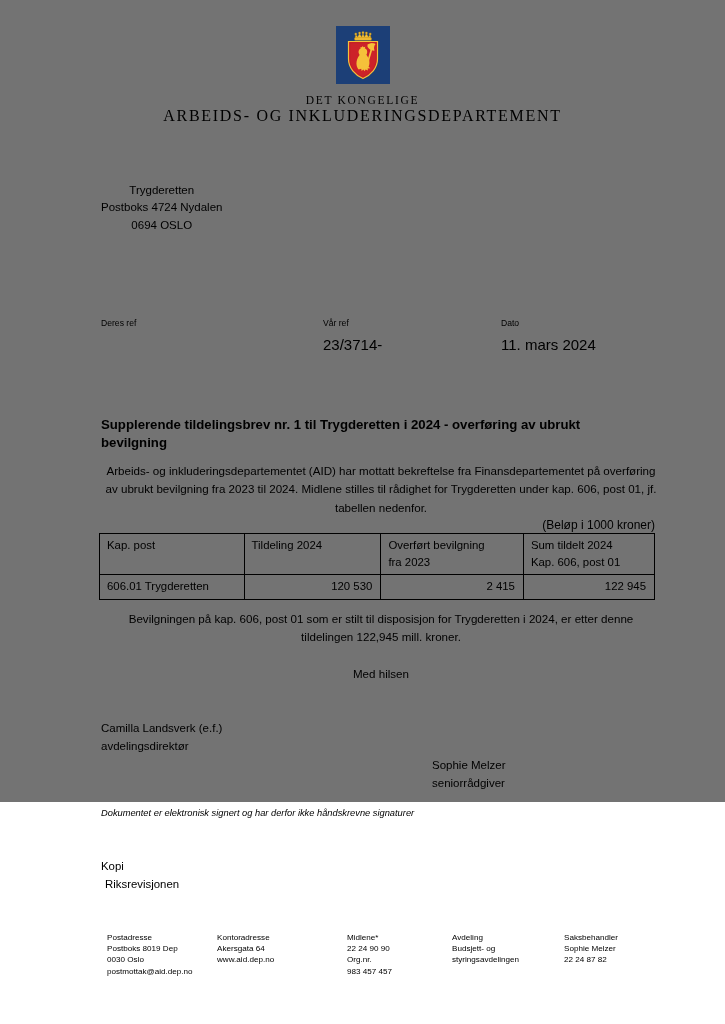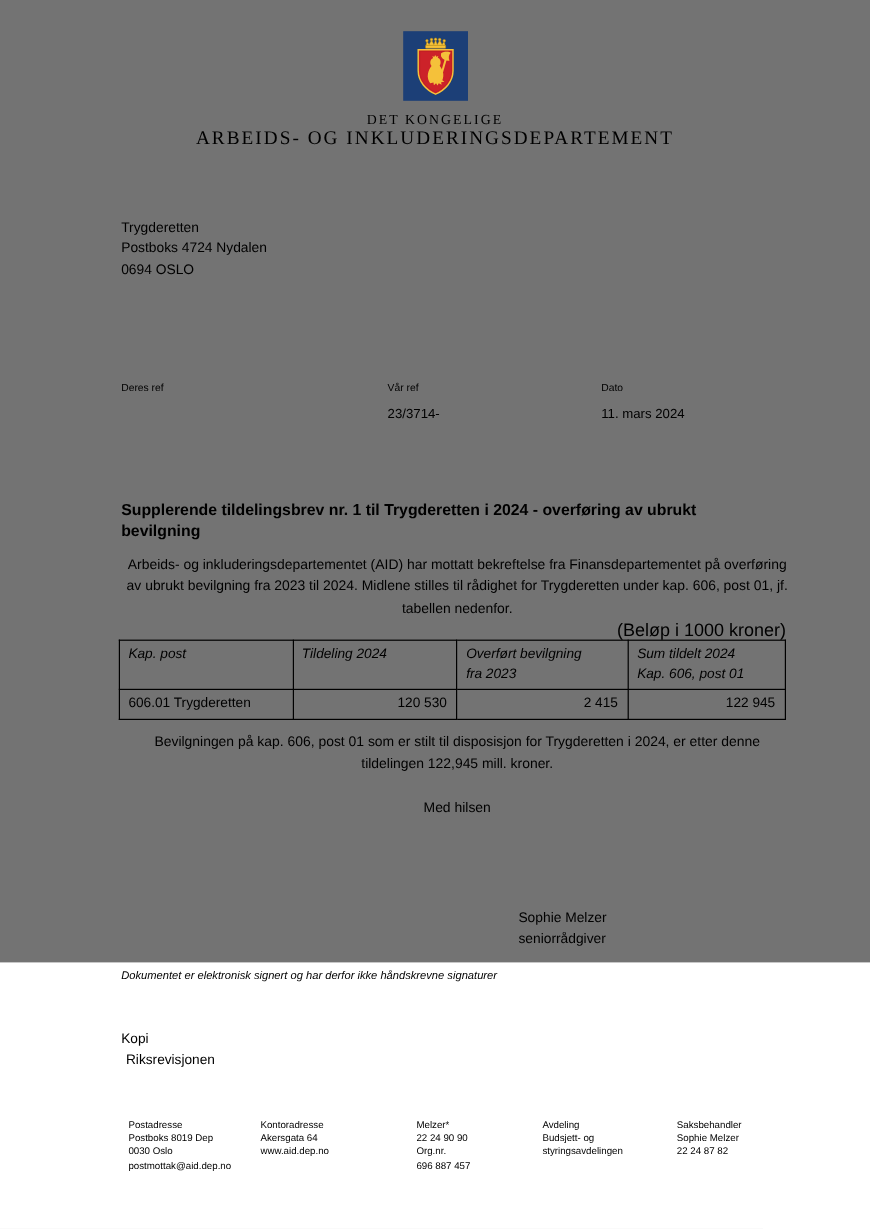--- a/index.html
+++ b/index.html
@@ -65,39 +65,40 @@
     font-weight: 400;
     line-height: 15px;
   }
 
   .addr {
     position: absolute;
     left: 101px;
     top: 182px;
     font-size: 11.5px;
     line-height: 17.4px;
+    text-align: center;
   }
 
   .refrow {
     position: absolute;
     left: 101px;
     top: 317px;
     width: 560px;
     height: 40px;
   }
   .refcol {
     position: absolute;
     top: 0;
     font-size: 8.6px;
     line-height: 12px;
   }
   .refcol .rv {
     display: block;
     margin-top: 10px;
-    font-size: 11px;
+    font-size: 15px;
   }
   .ref-deres { left: 0; }
   .ref-var   { left: 222px; }
   .ref-dato  { left: 400px; }
 
   .doc-title {
     position: absolute;
     left: 101px;
     top: 416px;
     width: 545px;
@@ -117,21 +118,21 @@
   .para-intro { top: 462px; }
   .para-after { top: 610px; }
   .para-greet { top: 665px; }
 
   .table-caption {
     position: absolute;
     left: 101px;
     top: 518px;
     width: 554px;
     text-align: right;
-    font-size: 15px;
+    font-size: 12px;
     line-height: 15px;
   }
 
   table.alloc {
     position: absolute;
     left: 99px;
     top: 533px;
     width: 556px;
     border-collapse: collapse;
     font-size: 11.4px;
@@ -143,21 +144,21 @@
     line-height: 16.5px;
   }
   table.alloc td.num {
     text-align: right;
     padding-right: 8px;
   }
   .c1 { width: 143px; }
   .c2 { width: 136px; }
   .c3 { width: 141px; }
   .c4 { width: 132px; }
-  .hrow td { height: 34px; font-style: italic; }
+  .hrow td { height: 34px; }
   .drow td { height: 18px; }
 
   .sig-left {
     position: absolute;
     left: 101px;
     top: 719px;
     font-size: 11.5px;
     line-height: 18.4px;
   }
   .sig-right {
@@ -294,20 +295,24 @@
         <td class="c3 num">2 415</td>
         <td class="c4 num">122 945</td>
       </tr>
     </tbody>
   </table>
 
   <div class="para para-after">Bevilgningen på kap. 606, post 01 som er stilt til disposisjon for Trygderetten i 2024, er etter denne tildelingen 122,945 mill. kroner.</div>
 
   <div class="para para-greet">Med hilsen</div>
 
+  <div class="sig-left">
+    <div>Camilla Landsverk (e.f.)</div>
+    <div>avdelingsdirektør</div>
+  </div>
   <div class="sig-right">
     <div>Sophie Melzer</div>
     <div>seniorrådgiver</div>
   </div>
 
   <div class="esig-note">Dokumentet er elektronisk signert og har derfor ikke håndskrevne signaturer</div>
 
   <div class="kopi">
     <div>Kopi</div>
     <div class="kopi-item">Riksrevisjonen</div>
@@ -320,24 +325,24 @@
       <span class="fline">0030 Oslo</span>
       <span class="fline">postmottak@aid.dep.no</span>
     </div>
     <div class="fcol fc2">
       <span class="fhead">Kontoradresse</span>
       <span class="fline">Akersgata 64</span>
       <span class="fline"></span>
       <span class="fline">www.aid.dep.no</span>
     </div>
     <div class="fcol fc3">
-      <span class="fhead">Melzer*</span>
+      <span class="fhead">Midlene*</span>
       <span class="fline">22 24 90 90</span>
       <span class="fline">Org.nr.</span>
-      <span class="fline">696 887 457</span>
+      <span class="fline">983 457 457</span>
     </div>
     <div class="fcol fc4">
       <span class="fhead">Avdeling</span>
       <span class="fline">Budsjett- og</span>
       <span class="fline">styringsavdelingen</span>
     </div>
     <div class="fcol fc5">
       <span class="fhead">Saksbehandler</span>
       <span class="fline">Sophie Melzer</span>
       <span class="fline">22 24 87 82</span>

